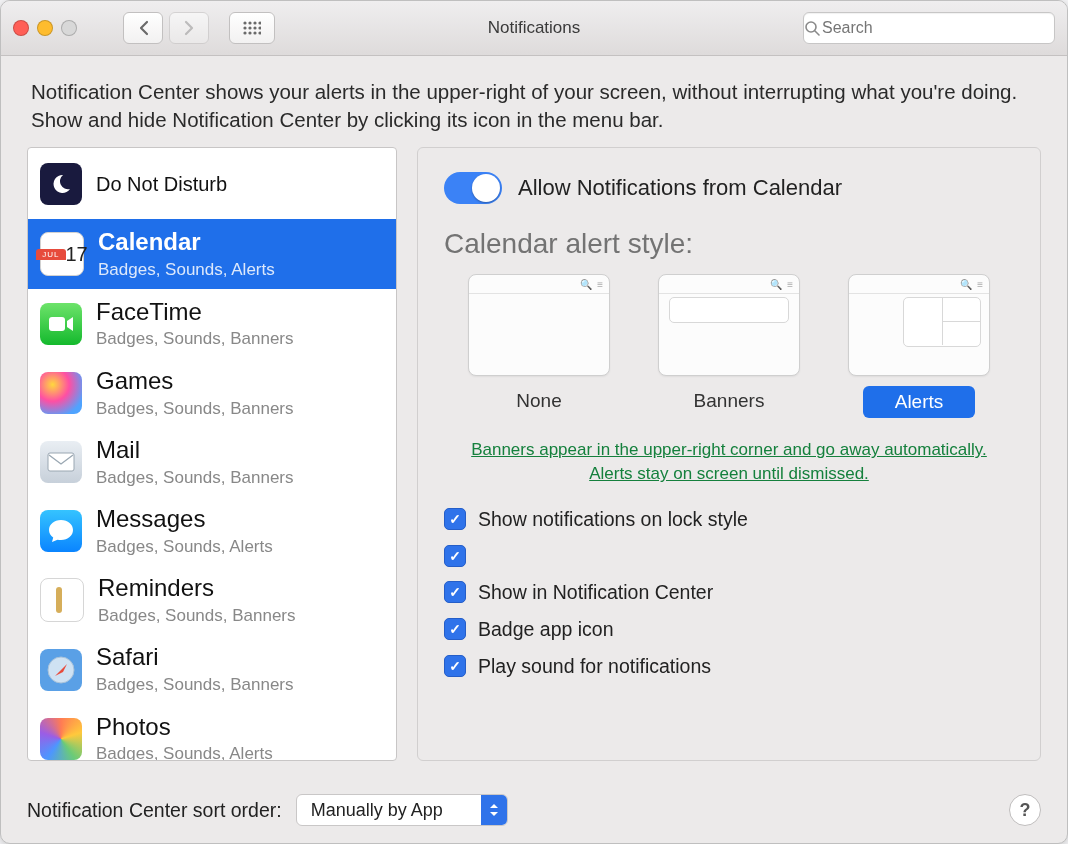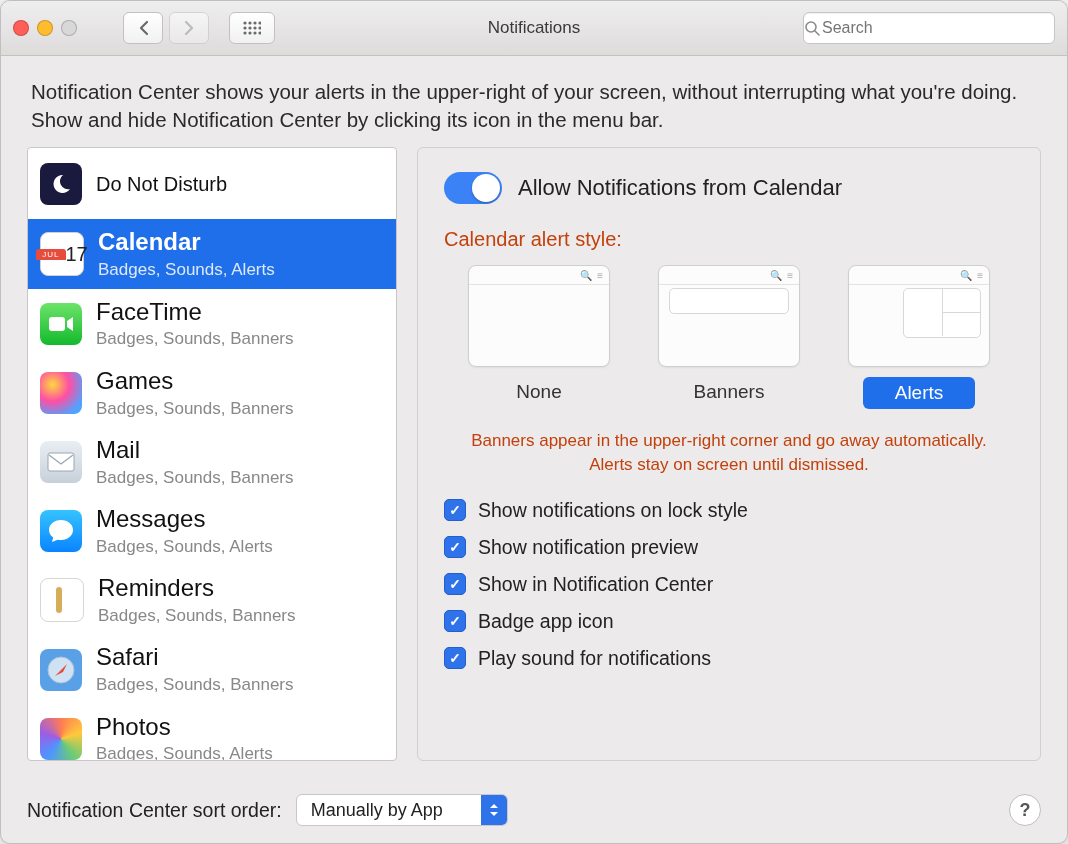--- a/index.html
+++ b/index.html
@@ -129,21 +129,21 @@
   .allow-row { display:flex; align-items:center; gap:16px; font-size:22px; color:#222;}
   .switch {
     width:58px; height:32px; border-radius:20px; background:#3b82f6;
     position:relative;
   }
   .switch::after{
     content:""; position:absolute; top:2px; right:2px;
     width:28px; height:28px; border-radius:50%; background:#fff;
     box-shadow:0 1px 2px rgba(0,0,0,.3);
   }
-  .section-title { font-size:20px; margin-top:24px; color:#c2410c;}
+  .section-title { font-size:28px; margin-top:24px; color:#737373;}
   .style-row {
     display:flex; gap:50px; justify-content:center;
     margin-top:14px;
   }
   .style-tile {
     width:140px;
     display:flex; flex-direction:column; align-items:center;
     gap:10px;
   }
   .tile-box {
@@ -172,22 +172,22 @@
   .alert-vsplit { position:absolute; top:22px; right:46px; height:48px; border-left:1px solid #d8d8d8;}
   .style-label {
     font-size:19px; color:#333;
     padding:4px 22px; border-radius:6px;
   }
   .style-label.selected {
     background:#1f6fea; color:#fff;
     padding:5px 32px;
   }
   .hint {
-    text-align:center; color:#c2410c; font-size:17px;
-    margin:20px 20px 0 20px; line-height:1.4;
+    text-align:center; color:#15803d; font-size:17px;
+    margin:20px 20px 0 20px; line-height:1.4;text-decoration:underline;
   }
   .opts { margin-top:22px; display:flex; flex-direction:column; gap:14px; font-size:19.5px; color:#222;}
   .optrow { display:flex; align-items:center; gap:12px;}
   .chk {
     width:20px; height:20px; border-radius:5px; background:#2f73ea;
     display:flex; align-items:center; justify-content:center;
     color:#fff; font-size:14px; font-weight:bold;
     border:1px solid #255ec8;
   }
   .select {
@@ -427,21 +427,20 @@
 
       <div class="hint">Banners appear in the upper-right corner and go away automatically. Alerts stay on screen until dismissed.</div>
 
       <div class="opts">
         <div class="optrow">
           <div class="chk">✓</div>
           <span>Show notifications on lock style</span>
         </div>
         <div class="optrow">
           <div class="chk">✓</div>
-          <span>Show notification preview</span>
         </div>
         <div class="optrow">
           <div class="chk">✓</div>
           <span>Show in Notification Center</span>
         </div>
         <div class="optrow">
           <div class="chk">✓</div>
           <span>Badge app icon</span>
         </div>
         <div class="optrow">

